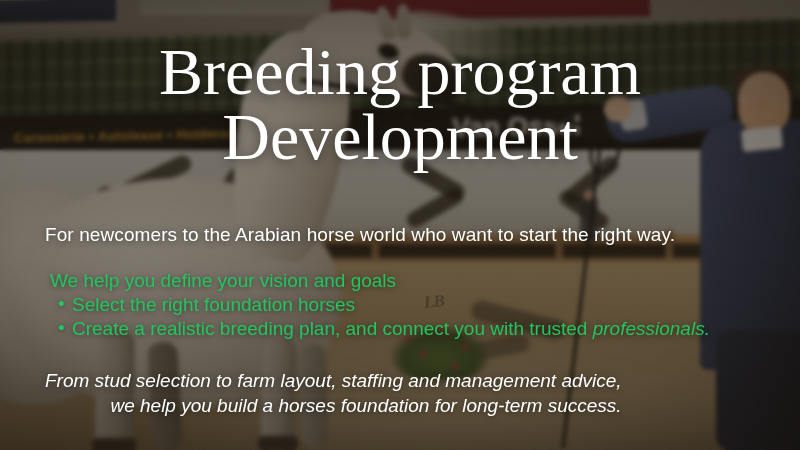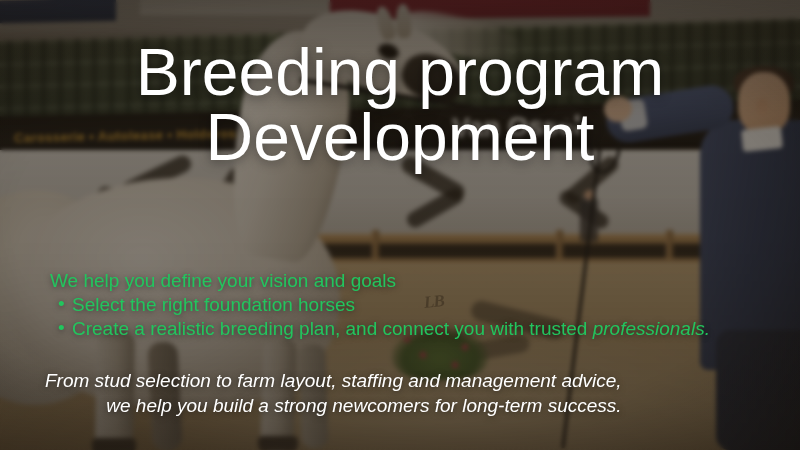--- a/index.html
+++ b/index.html
@@ -338,21 +338,21 @@
     letter-spacing:-1px;
     transform:rotate(-6deg);
   }
 
   
   .content { position:absolute; inset:0; }
 
   .title {
     position:absolute; left:0; top:40px; width:800px;
     text-align:center;
-    font-family:Liberation Sans, sans-serif;
+    font-family:Liberation Serif, serif;
     font-weight:400;
     font-size:66px;
     line-height:.98;
     color:#ffffff;
     letter-spacing:0px;
     text-shadow:0 2px 12px rgba(0,0,0,.45);
   }
   .title-l2 { display:block; }
 
   .lead {
@@ -485,32 +485,33 @@
     <div class="watermark">LB</div>
   </div>
 
   <div class="content">
 
     <h1 class="title">
       <span>Breeding program</span>
       <span class="title-l2">Development</span>
     </h1>
 
+    <p class="lead">For newcomers to the Arabian horse world who want to start the right way.</p>
 
     <div class="body-block">
       <span class="body-intro">We help you define your vision and goals</span>
       <ul class="bullets">
         <li>
           <span>Select the right foundation horses</span>
         </li>
         <li>
           <span>Create a realistic breeding plan, and connect you with trusted </span><span class="emph">professionals.</span>
         </li>
       </ul>
     </div>
 
     <p class="closing">
       <span>From stud selection to farm layout, staffing and management advice,</span>
-      <span>we help you build a strong newcomers for long-term success.</span>
+      <span>we help you build a horses foundation for long-term success.</span>
     </p>
 
   </div>
 </div>
 
 </body></html>

